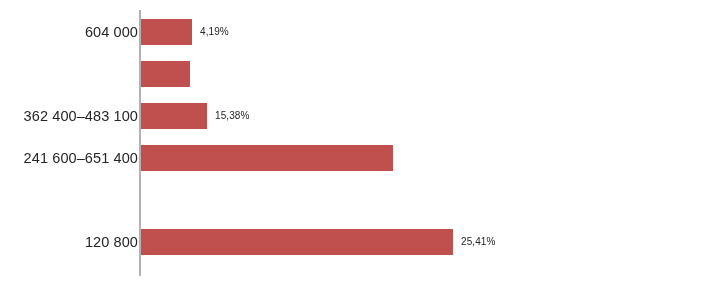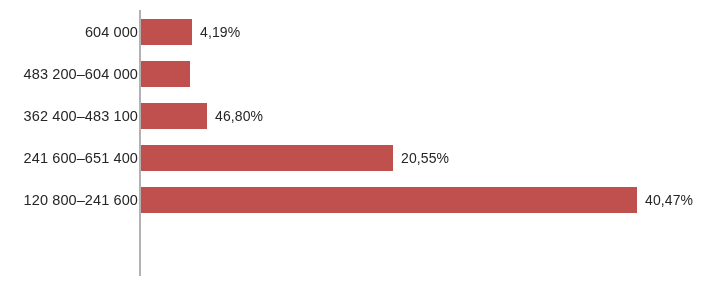--- a/index.html
+++ b/index.html
@@ -56,54 +56,52 @@
   .bar {
     position: absolute;
     left: 141px;
     top: 0;
     height: 26px;
     background: #c0504d;
   }
   .value-label {
     position: absolute;
     top: 0;
-    font-size: 14px;
+    font-size: 10px;
     color: #262626;
     line-height: 26px;
     white-space: nowrap;
     letter-spacing: 0.1px;
   }
 </style>
 </head>
 <body>
 
 <div id="chart-root">
 
   <div id="axis-line"></div>
 
   <div id="plot-area">
       <div class="bar-row" style="top: 19px;">
         <div class="cat-label">604 000</div>
         <div class="bar" style="width: 51px; background: rgb(192, 80, 77);"></div>
         <div class="value-label" style="left: 200px;">4,19%</div>
       </div>
       <div class="bar-row" style="top: 61px;">
-        <div class="cat-label">483 200–604 000</div>
         <div class="bar" style="width: 49px; background: rgb(192, 80, 77);"></div>
       </div>
       <div class="bar-row" style="top: 103px;">
         <div class="cat-label">362 400–483 100</div>
         <div class="bar" style="width: 66px; background: rgb(192, 80, 77);"></div>
-        <div class="value-label" style="left: 215px;">46,80%</div>
+        <div class="value-label" style="left: 215px;">15,38%</div>
       </div>
       <div class="bar-row" style="top: 145px;">
         <div class="cat-label">241 600–651 400</div>
         <div class="bar" style="width: 252px; background: rgb(192, 80, 77);"></div>
-        <div class="value-label" style="left: 401px;">20,55%</div>
       </div>
-      <div class="bar-row" style="top: 187px;">
-        <div class="cat-label">120 800–241 600</div>
-        <div class="bar" style="width: 496px; background: rgb(192, 80, 77);"></div>
-        <div class="value-label" style="left: 645px;">40,47%</div>
+      <div class="bar-row" style="top: 229px;">
+        <div class="cat-label">120 800</div>
+        <div class="bar" style="width: 312px; background: rgb(192, 80, 77);"></div>
+        <div class="value-label" style="left: 461px;">25,41%</div>
       </div>
     </div>
 
 </div>
 
 </body></html>

